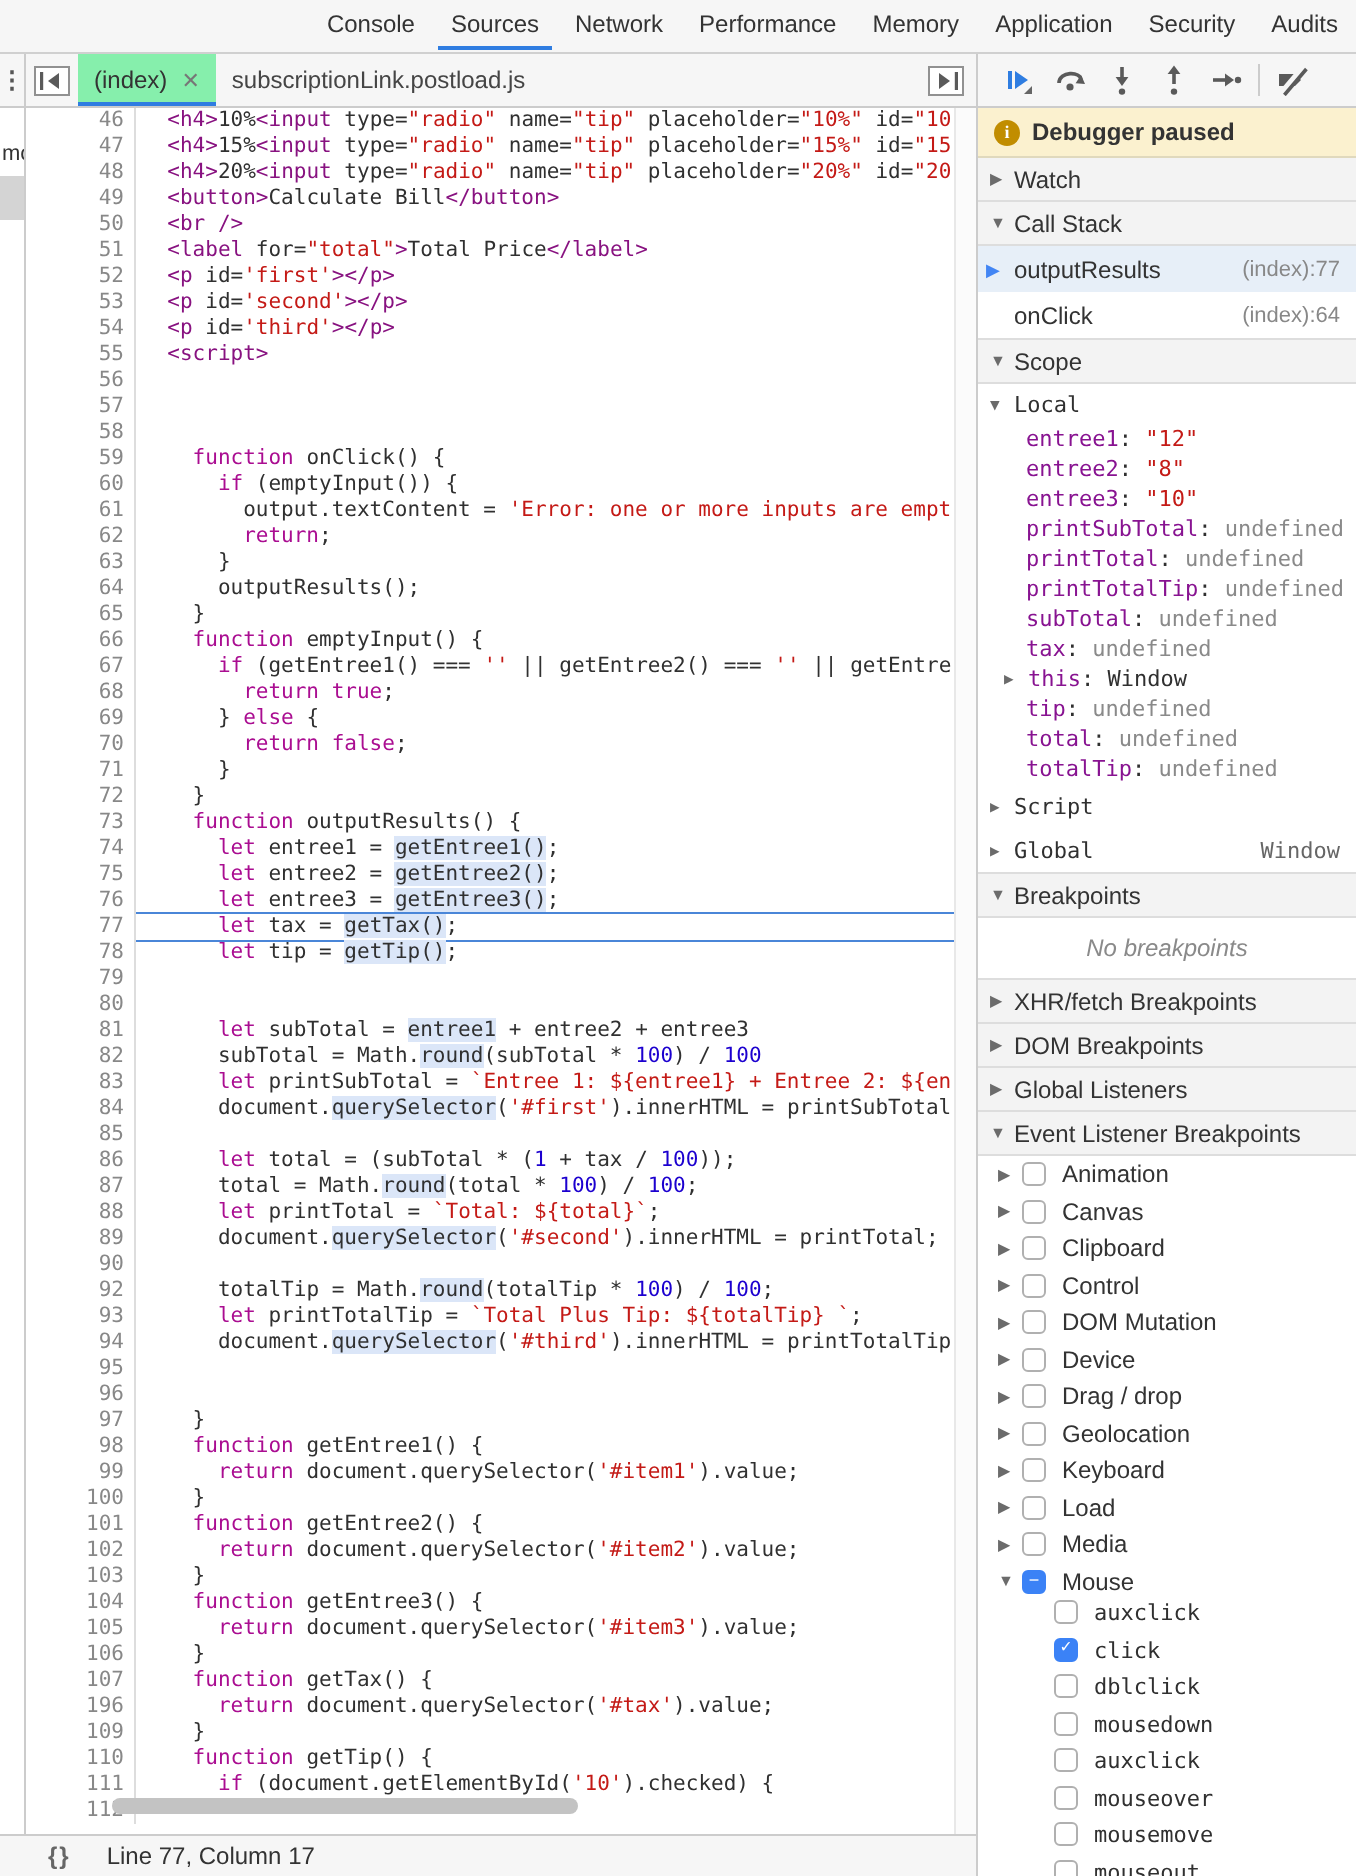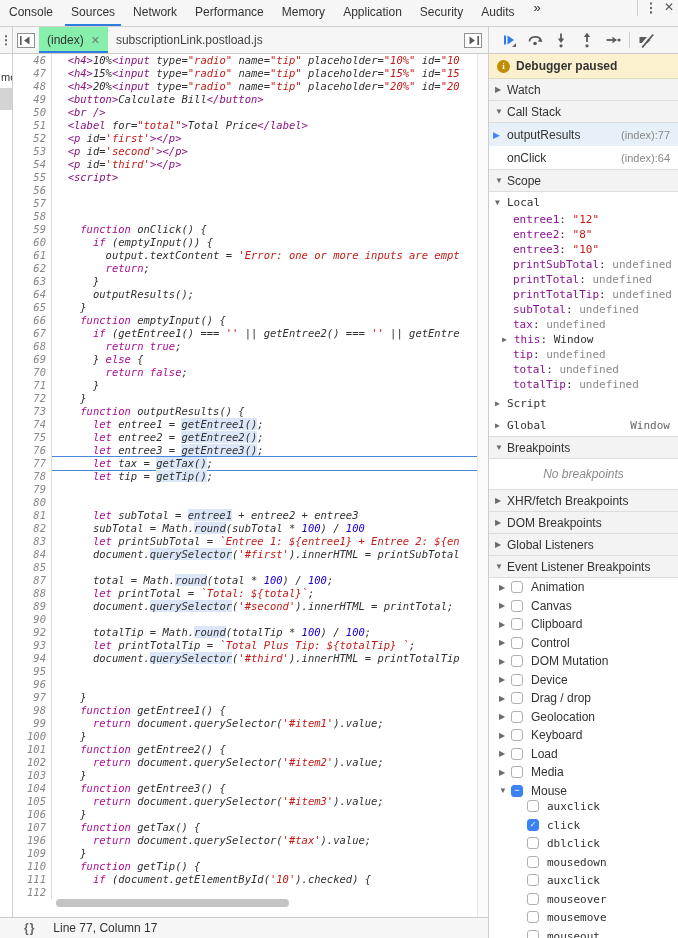--- a/index.html
+++ b/index.html
@@ -1,21 +1,21 @@
 <!DOCTYPE html>
 <html><head>
 <meta charset="utf-8">
 <style>
   html,body{margin:0;padding:0;background:#fff;}
   body{width:678px;height:938px;overflow:hidden;position:relative;
        font-family:"Liberation Sans",sans-serif;-webkit-font-smoothing:antialiased;}
 
   
   .main-toolbar{position:absolute;left:0;top:0;right:0;height:27px;background:#f6f6f6;
-    border-bottom:1px solid #d0d0d0;display:flex;align-items:flex-start;box-sizing:border-box;}
+    border-bottom:1px solid #d0d0d0;display:flex;align-items:flex-end;box-sizing:border-box;flex-direction:column;}
   #main-tabs{display:flex;height:100%;}
   .mtab{padding:0 9px;line-height:25px;font-size:12px;color:#333;position:relative;white-space:nowrap;}
   .mtab.active::after{content:"";position:absolute;left:3px;right:3px;bottom:0;height:2px;background:#2f7de1;}
   .more-chev{padding:0 10px;font-size:13px;color:#333;}
   .mt-spacer{flex:1;}
   .mt-sep{width:1px;height:16px;background:#ccc;margin:0 4px;}
   .kebab{width:18px;text-align:center;font-size:13px;color:#555;font-weight:bold;}
   .close-x{width:18px;text-align:center;font-size:12px;color:#555;}
 
   
@@ -40,22 +40,22 @@
 
   
   .rt-toolbar{position:absolute;left:488px;top:27px;width:190px;height:27px;background:#f6f6f6;
     border-bottom:1px solid #ccc;border-left:1px solid #ccc;display:flex;align-items:center;
     box-sizing:border-box;padding-left:7px;}
   .dbg-btn{width:26px;height:22px;display:flex;align-items:center;justify-content:center;flex:none;}
   .dbg-sep{width:1px;height:16px;background:#ccc;margin:0 3px;flex:none;}
 
   
   .editor{position:absolute;left:13px;top:54px;width:475px;height:863px;background:#fff;overflow:hidden;}
-  #code-lines{position:absolute;left:0;top:0;right:10px;font-family:"DejaVu Sans Mono",monospace;
-    font-size:10.5px;line-height:13px;font-style:italic;}
+  #code-lines{position:absolute;left:16px;top:0;right:10px;font-family:"DejaVu Sans Mono",monospace;
+    font-size:10.5px;line-height:13px;}
   .line{display:flex;height:13px;}
   .gut{width:39px;flex:none;text-align:right;padding-right:5px;box-sizing:border-box;color:#888;
     border-right:1px solid #ddd;}
   .codecell{flex:1;padding-left:3px;white-space:pre;overflow:hidden;}
   .line.paused .codecell{box-shadow:0 -1px 0 #4a86d8, 0 1px 0 #4a86d8;}
   .tok-g{color:#881280;} .tok-r{color:#c41a16;} .tok-k{color:#aa0d91;}
   .tok-b{color:#1c00cf;} .tok-p{color:#303030;}
   .tok-h{color:#303030;background:#dbe6f8;}
   .vstrip{position:absolute;right:0;top:0;width:10px;bottom:0;background:#fbfbfb;border-left:1px solid #e8e8e8;}
   .hthumb{position:absolute;left:43px;bottom:10px;width:233px;height:8px;border-radius:4px;background:#c3c3c3;}
@@ -361,20 +361,24 @@
         </div>
         <div class="line">
           <span class="gut">84</span>
           <span class="codecell"><span class="tok-p">      </span><span class="tok-p">document.</span><span class="tok-h">querySelector</span><span class="tok-p">(</span><span class="tok-r">'#first'</span><span class="tok-p">).innerHTML = printSubTotal</span></span>
         </div>
         <div class="line">
           <span class="gut">85</span>
           <span class="codecell"></span>
         </div>
         <div class="line">
+          <span class="gut">86</span>
+          <span class="codecell"><span class="tok-p">      </span><span class="tok-k">let</span><span class="tok-p"> total = (subTotal * (</span><span class="tok-b">1</span><span class="tok-p"> + tax / </span><span class="tok-b">100</span><span class="tok-p">));</span></span>
+        </div>
+        <div class="line">
           <span class="gut">87</span>
           <span class="codecell"><span class="tok-p">      </span><span class="tok-p">total = Math.</span><span class="tok-h">round</span><span class="tok-p">(total * </span><span class="tok-b">100</span><span class="tok-p">) / </span><span class="tok-b">100</span><span class="tok-p">;</span></span>
         </div>
         <div class="line">
           <span class="gut">88</span>
           <span class="codecell"><span class="tok-p">      </span><span class="tok-k">let</span><span class="tok-p"> printTotal = </span><span class="tok-r">`Total: ${total}`</span><span class="tok-p">;</span></span>
         </div>
         <div class="line">
           <span class="gut">89</span>
           <span class="codecell"><span class="tok-p">      </span><span class="tok-p">document.</span><span class="tok-h">querySelector</span><span class="tok-p">(</span><span class="tok-r">'#second'</span><span class="tok-p">).innerHTML = printTotal;</span></span>

